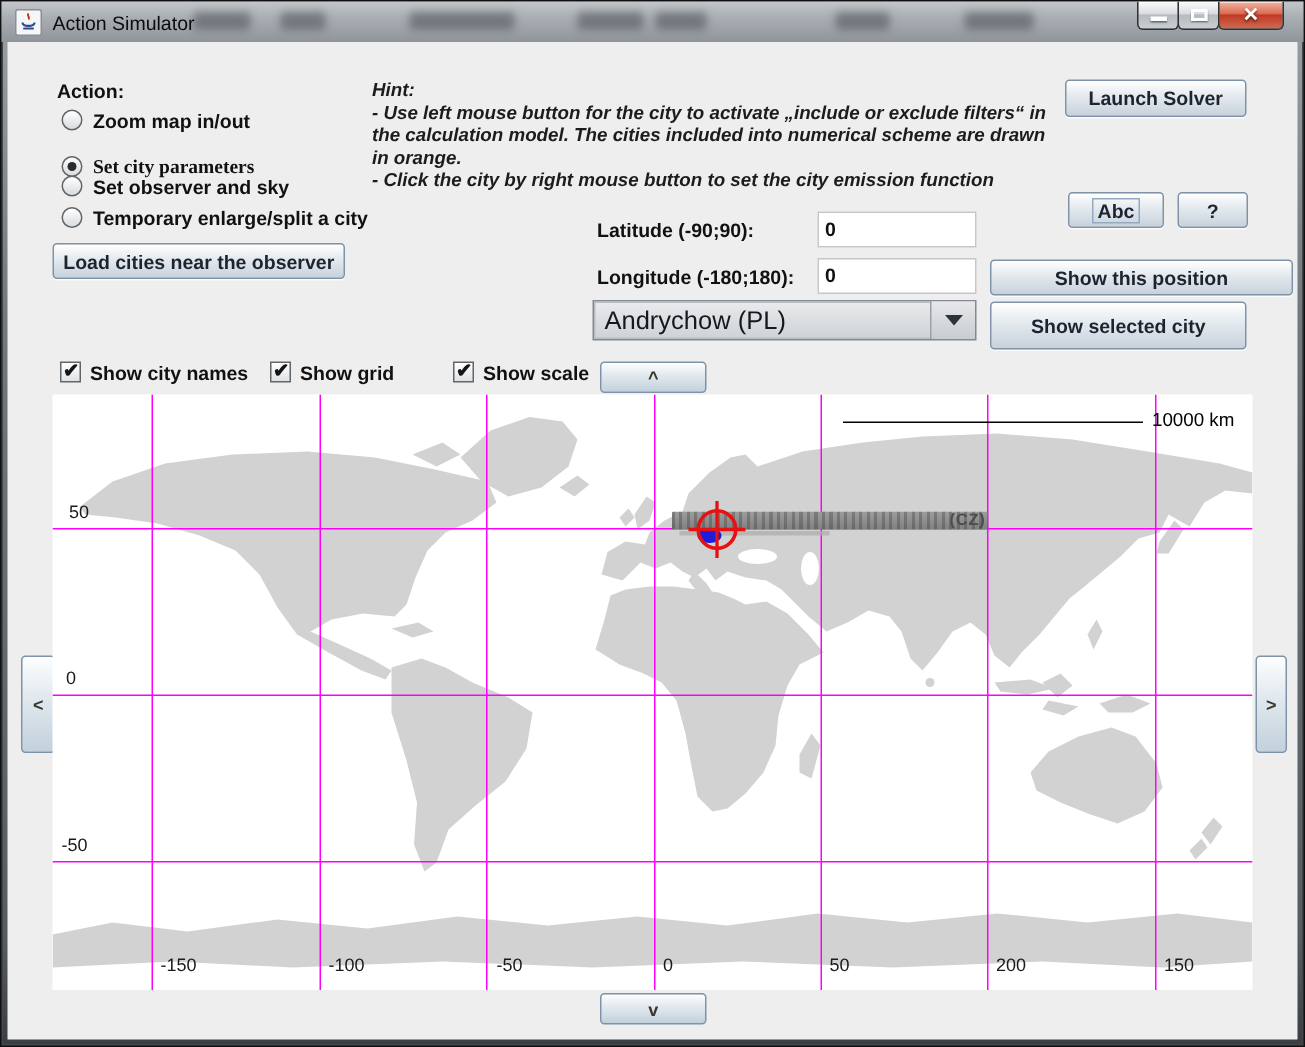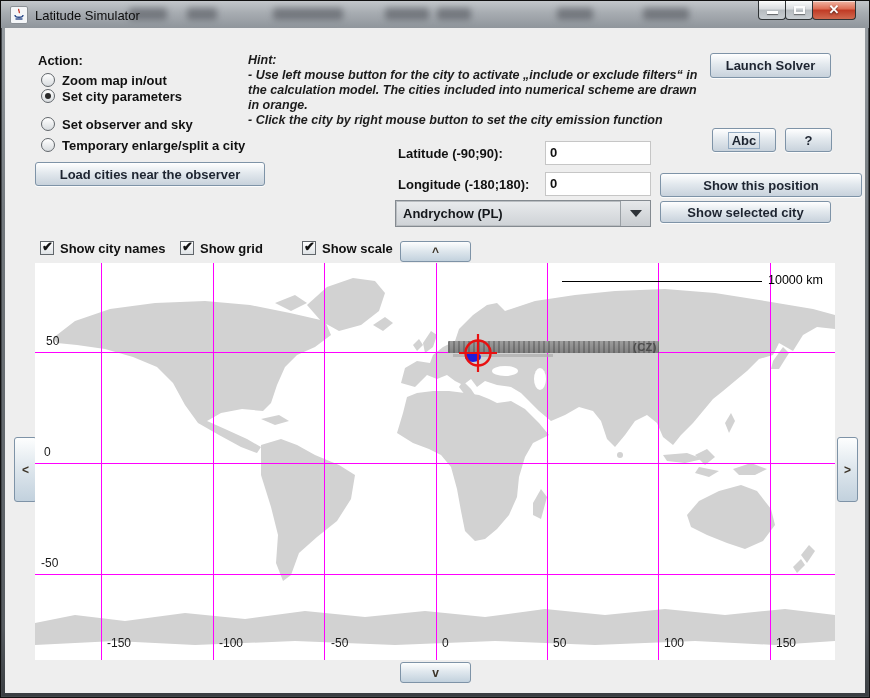--- a/index.html
+++ b/index.html
@@ -69,21 +69,21 @@
   .btn .focus-box { border:1px solid #93aac1; padding:0 3px; }
 
   
   .field { background:#fff; border:1px solid #c6c6c6; font-weight:bold;
            font-size:13px; color:#111; padding:3px 4px 0 4px; }
 
   
   .combo { background:linear-gradient(180deg,#e9ebed,#ced2d6);
            border:1px solid #848a90; display:flex; align-items:center;
            box-shadow:inset 0 0 0 1px #b9bdc1; cursor:default; }
-  .combo-text { flex:1; font-weight:bold; font-size:13px; color:#15181c;
+  .combo-text { flex:1; font-weight:normal; font-size:17px; color:#15181c;
                 padding-left:7px; }
   .combo-arrow-btn { width:30px; height:100%; border-left:1px solid #9aa0a5;
                      display:flex; align-items:center; justify-content:center;
                      background:linear-gradient(180deg,#e6e8ea,#c8ccd0); }
   .combo-arrow { width:0; height:0; border-left:6px solid transparent;
                  border-right:6px solid transparent; border-top:7px solid #2e3338; }
 
   
   .hint { font-style:italic; font-weight:bold; font-size:12.5px; color:#1c1c1c;
           line-height:15px; }
@@ -125,74 +125,74 @@
     <div class="smudge" style="left:436px; width:34px;"></div>
     <div class="smudge" style="left:556px; width:36px;"></div>
     <div class="smudge" style="left:642px; width:46px;"></div>
     <span class="java-icon">
       <svg width="16" height="16" viewBox="0 0 16 16">
         <path d="M8 2 C6.5 3.5 9.5 4.5 8 6" stroke="#c42b1c" stroke-width="1.3" fill="none"></path>
         <path d="M4 8 C4 11 12 11 12 8" stroke="#2a4a8a" stroke-width="1.4" fill="none"></path>
         <path d="M4.5 12 L11.5 12" stroke="#2a4a8a" stroke-width="1.4"></path>
       </svg>
     </span>
-    <span class="title-text">Latitude Simulator</span>
+    <span class="title-text">Action Simulator</span>
     <div class="winbtns">
       <div class="winbtn min">
         <span class="glyph-min"></span>
       </div>
       <div class="winbtn max">
         <span class="glyph-max"></span>
       </div>
       <div class="winbtn close">
         <span class="glyph-close">✕</span>
       </div>
     </div>
   </div>
 
   <div class="content">
 
     <div class="abs lbl" style="left:33px; top:25px;">Action:</div>
     <div class="abs radio-row" style="left:36px; top:43px;justify-content:center;">
       <span class="radio"></span>
       <span class="lbl">Zoom map in/out</span>
     </div>
-    <div class="abs radio-row" style="left:36px; top:59px;">
+    <div class="abs radio-row" style="left:36px; top:74px;font-family:Liberation Serif, serif;">
       <span class="radio selected"></span>
       <span class="lbl">Set city parameters</span>
     </div>
     <div class="abs radio-row" style="left:36px; top:108px;">
       <span class="radio"></span>
       <span class="lbl">Temporary enlarge/split a city</span>
     </div>
     <div class="abs radio-row" style="left:36px; top:87px;">
       <span class="radio"></span>
       <span class="lbl">Set observer and sky</span>
     </div>
-    <div class="abs btn" style="left:30px; top:134px; width:230px; height:24px;text-align:right;">Load cities near the observer</div>
+    <div class="abs btn" style="left:30px; top:134px; width:195px; height:24px;text-align:right;">Load cities near the observer</div>
 
     <div class="abs hint" style="left:243px; top:25px; width:452px;">
       <div>Hint:</div>
       <div>- Use left mouse button for the city to activate „include or exclude filters“ in the calculation model. The cities included into numerical scheme are drawn in orange.</div>
       <div>- Click the city by right mouse button to set the city emission function</div>
     </div>
 
     <div class="abs btn" style="left:705px; top:25px; width:121px; height:25px;">Launch Solver</div>
     <div class="abs btn" style="left:707px; top:100px; width:64px; height:24px;">
       <span class="focus-box">Abc</span>
     </div>
     <div class="abs btn" style="left:780px; top:100px; width:47px; height:24px;">?</div>
 
     <div class="abs lbl" style="left:393px; top:118px;">Latitude (-90;90):</div>
     <div class="abs field" style="left:540px; top:113px; width:106px; height:24px;">0</div>
     <div class="abs lbl" style="left:393px; top:149px;">Longitude (-180;180):</div>
     <div class="abs field" style="left:540px; top:144px; width:106px; height:24px;">0</div>
 
     <div class="abs btn" style="left:655px; top:145px; width:202px; height:24px;">Show this position</div>
-    <div class="abs btn" style="left:655px; top:173px; width:171px; height:22px;">Show selected city</div>
+    <div class="abs btn" style="left:655px; top:173px; width:171px; height:32px;">Show selected city</div>
 
     <div class="abs combo" style="left:390px; top:172px; width:256px; height:27px;">
       <span class="combo-text">Andrychow (PL)</span>
       <span class="combo-arrow-btn">
         <span class="combo-arrow"></span>
       </span>
     </div>
 
     <div class="abs check-row" style="left:35px; top:213px;">
       <span class="checkbox checked"></span>
@@ -278,21 +278,21 @@
 
       <div class="maplabel" style="left:11px; top:71px;">50</div>
       <div class="maplabel" style="left:9px;  top:182px;">0</div>
       <div class="maplabel" style="left:6px;  top:293px;">-50</div>
 
       <div class="maplabel" style="left:72px;  top:373px;">-150</div>
       <div class="maplabel" style="left:184px; top:373px;">-100</div>
       <div class="maplabel" style="left:296px; top:373px;">-50</div>
       <div class="maplabel" style="left:407px; top:373px;">0</div>
       <div class="maplabel" style="left:518px; top:373px;">50</div>
-      <div class="maplabel" style="left:629px; top:373px;">100</div>
+      <div class="maplabel" style="left:629px; top:373px;">200</div>
       <div class="maplabel" style="left:741px; top:373px;">150</div>
 
       <div class="scale-line" style="left:527px; top:18px; width:200px;"></div>
       <div class="scale-text" style="left:733px; top:10px;">10000 km</div>
 
       <div class="city-band" style="left:413px; top:78px; width:211px; height:12px;">
         <span class="cz">(CZ)</span>
       </div>
       <div class="city-band2" style="left:418px; top:91px; width:100px; height:3px;"></div>
 

